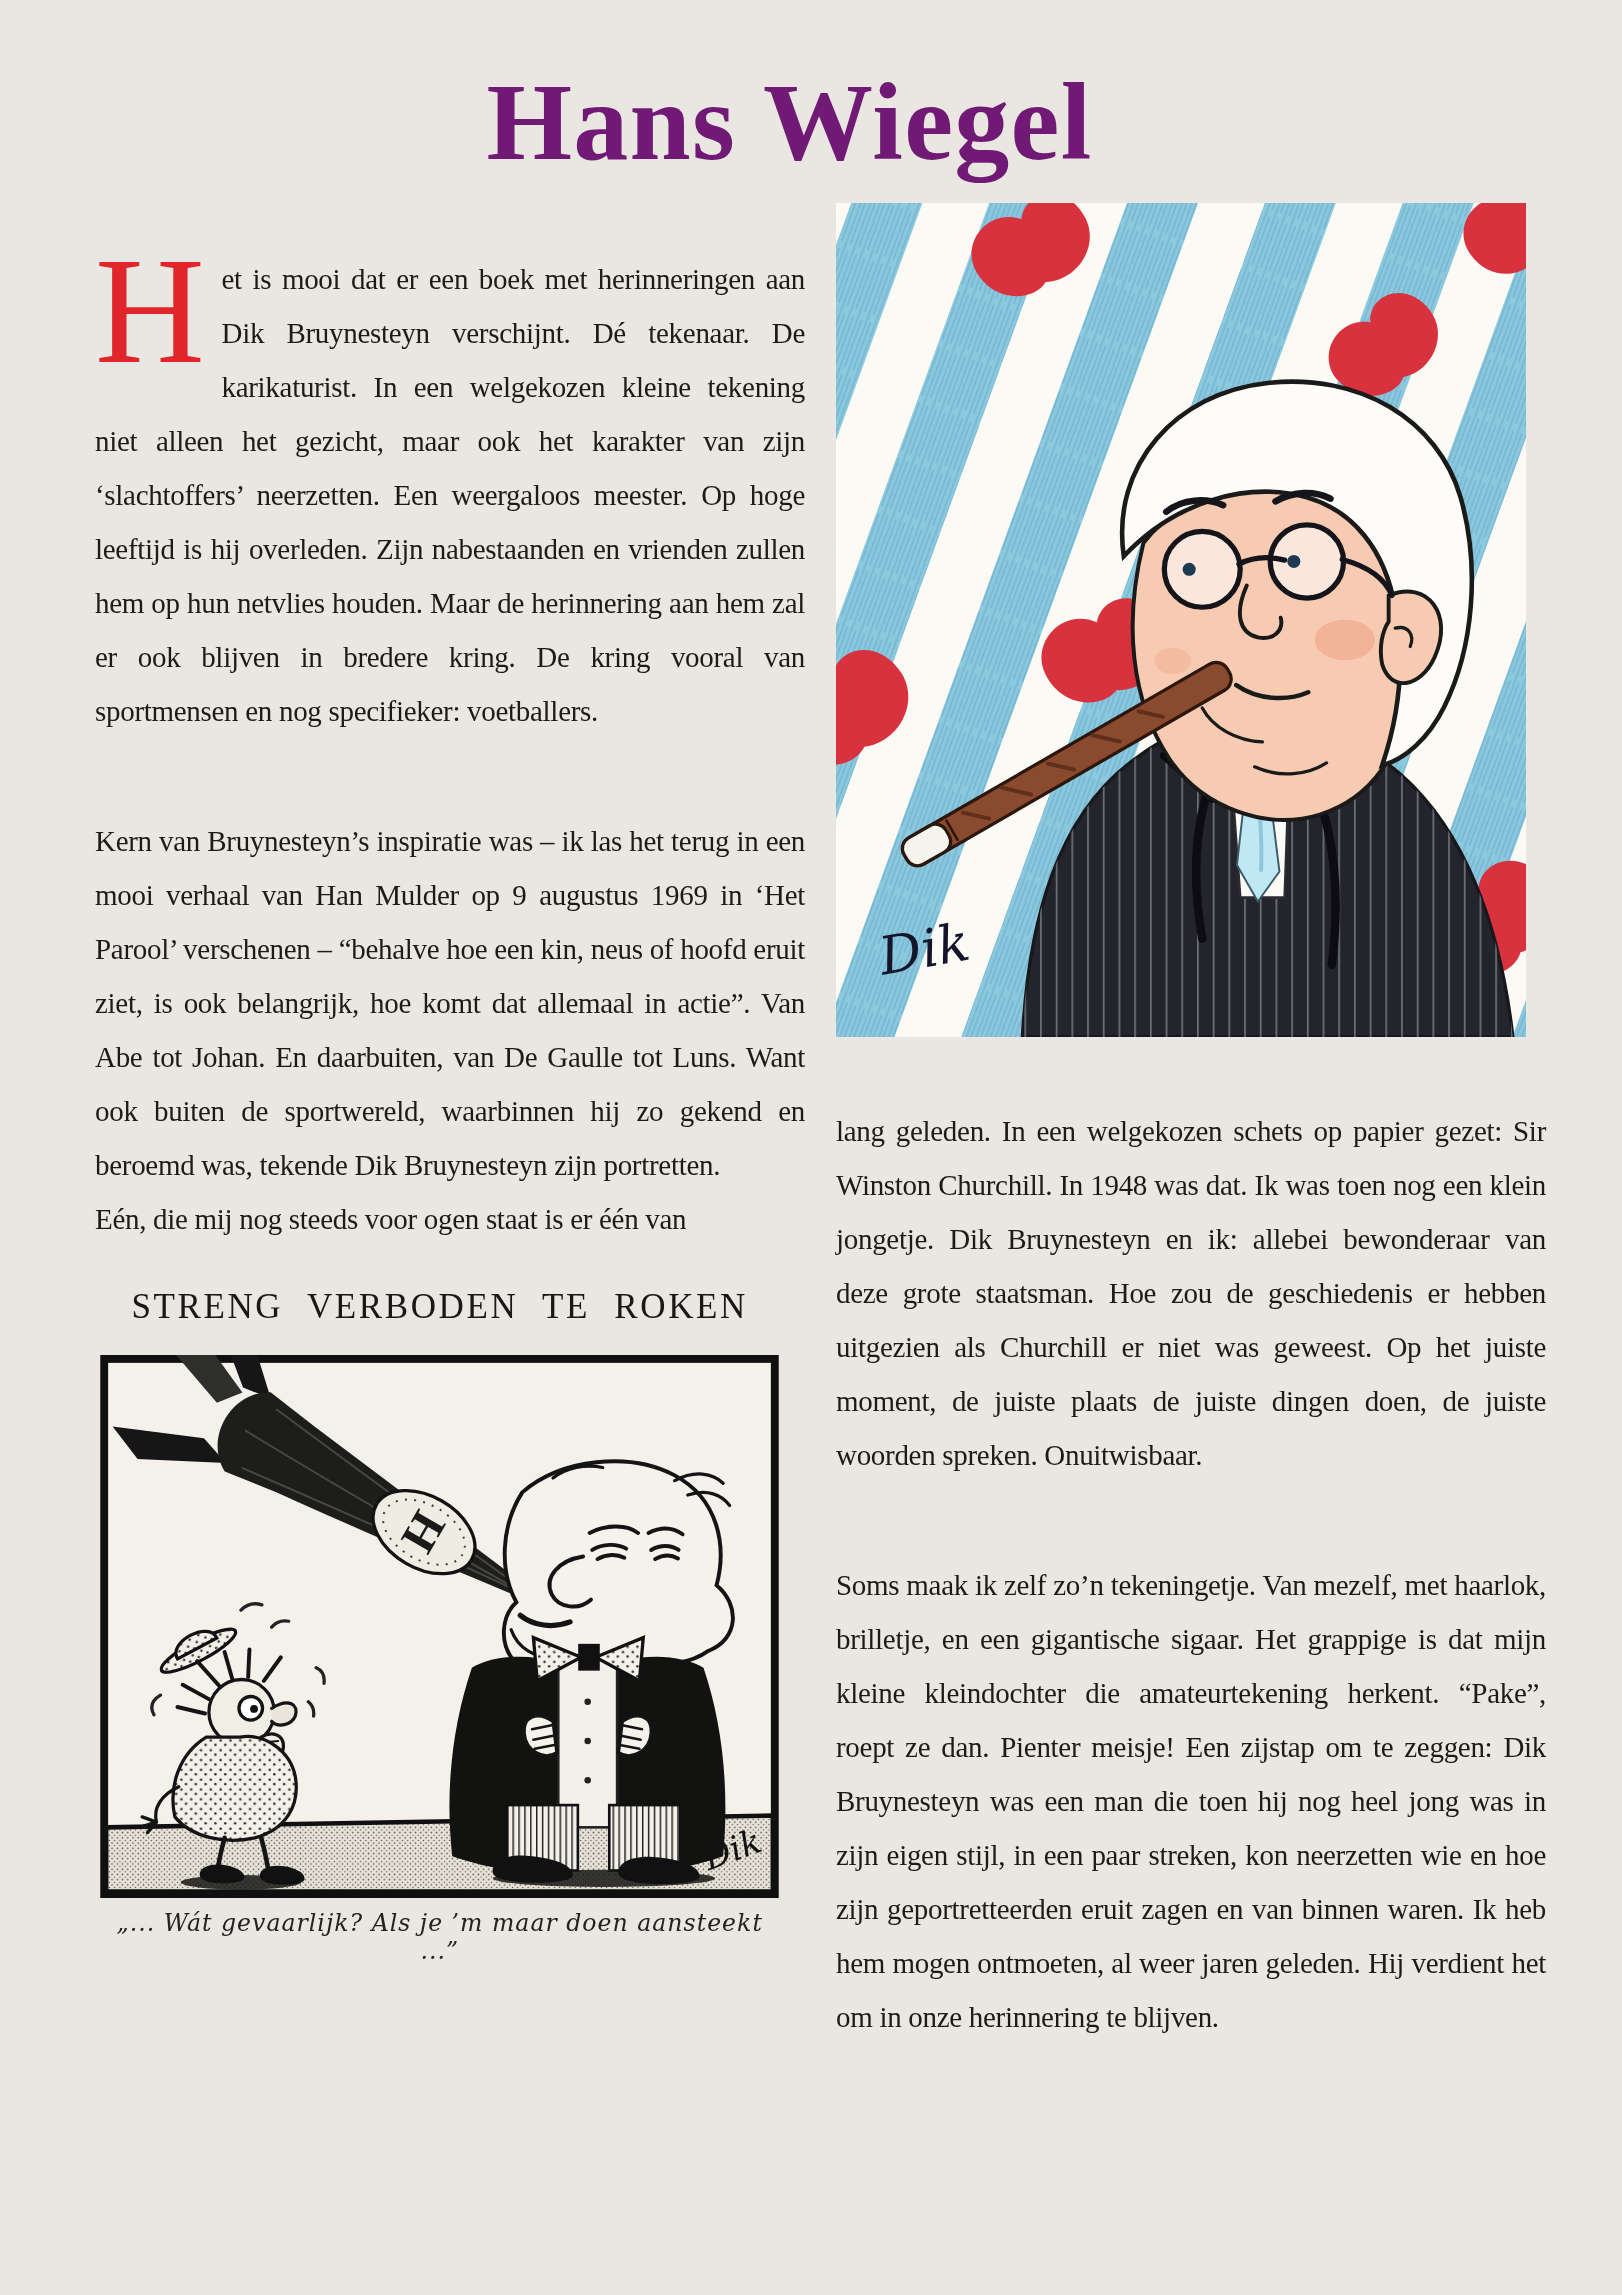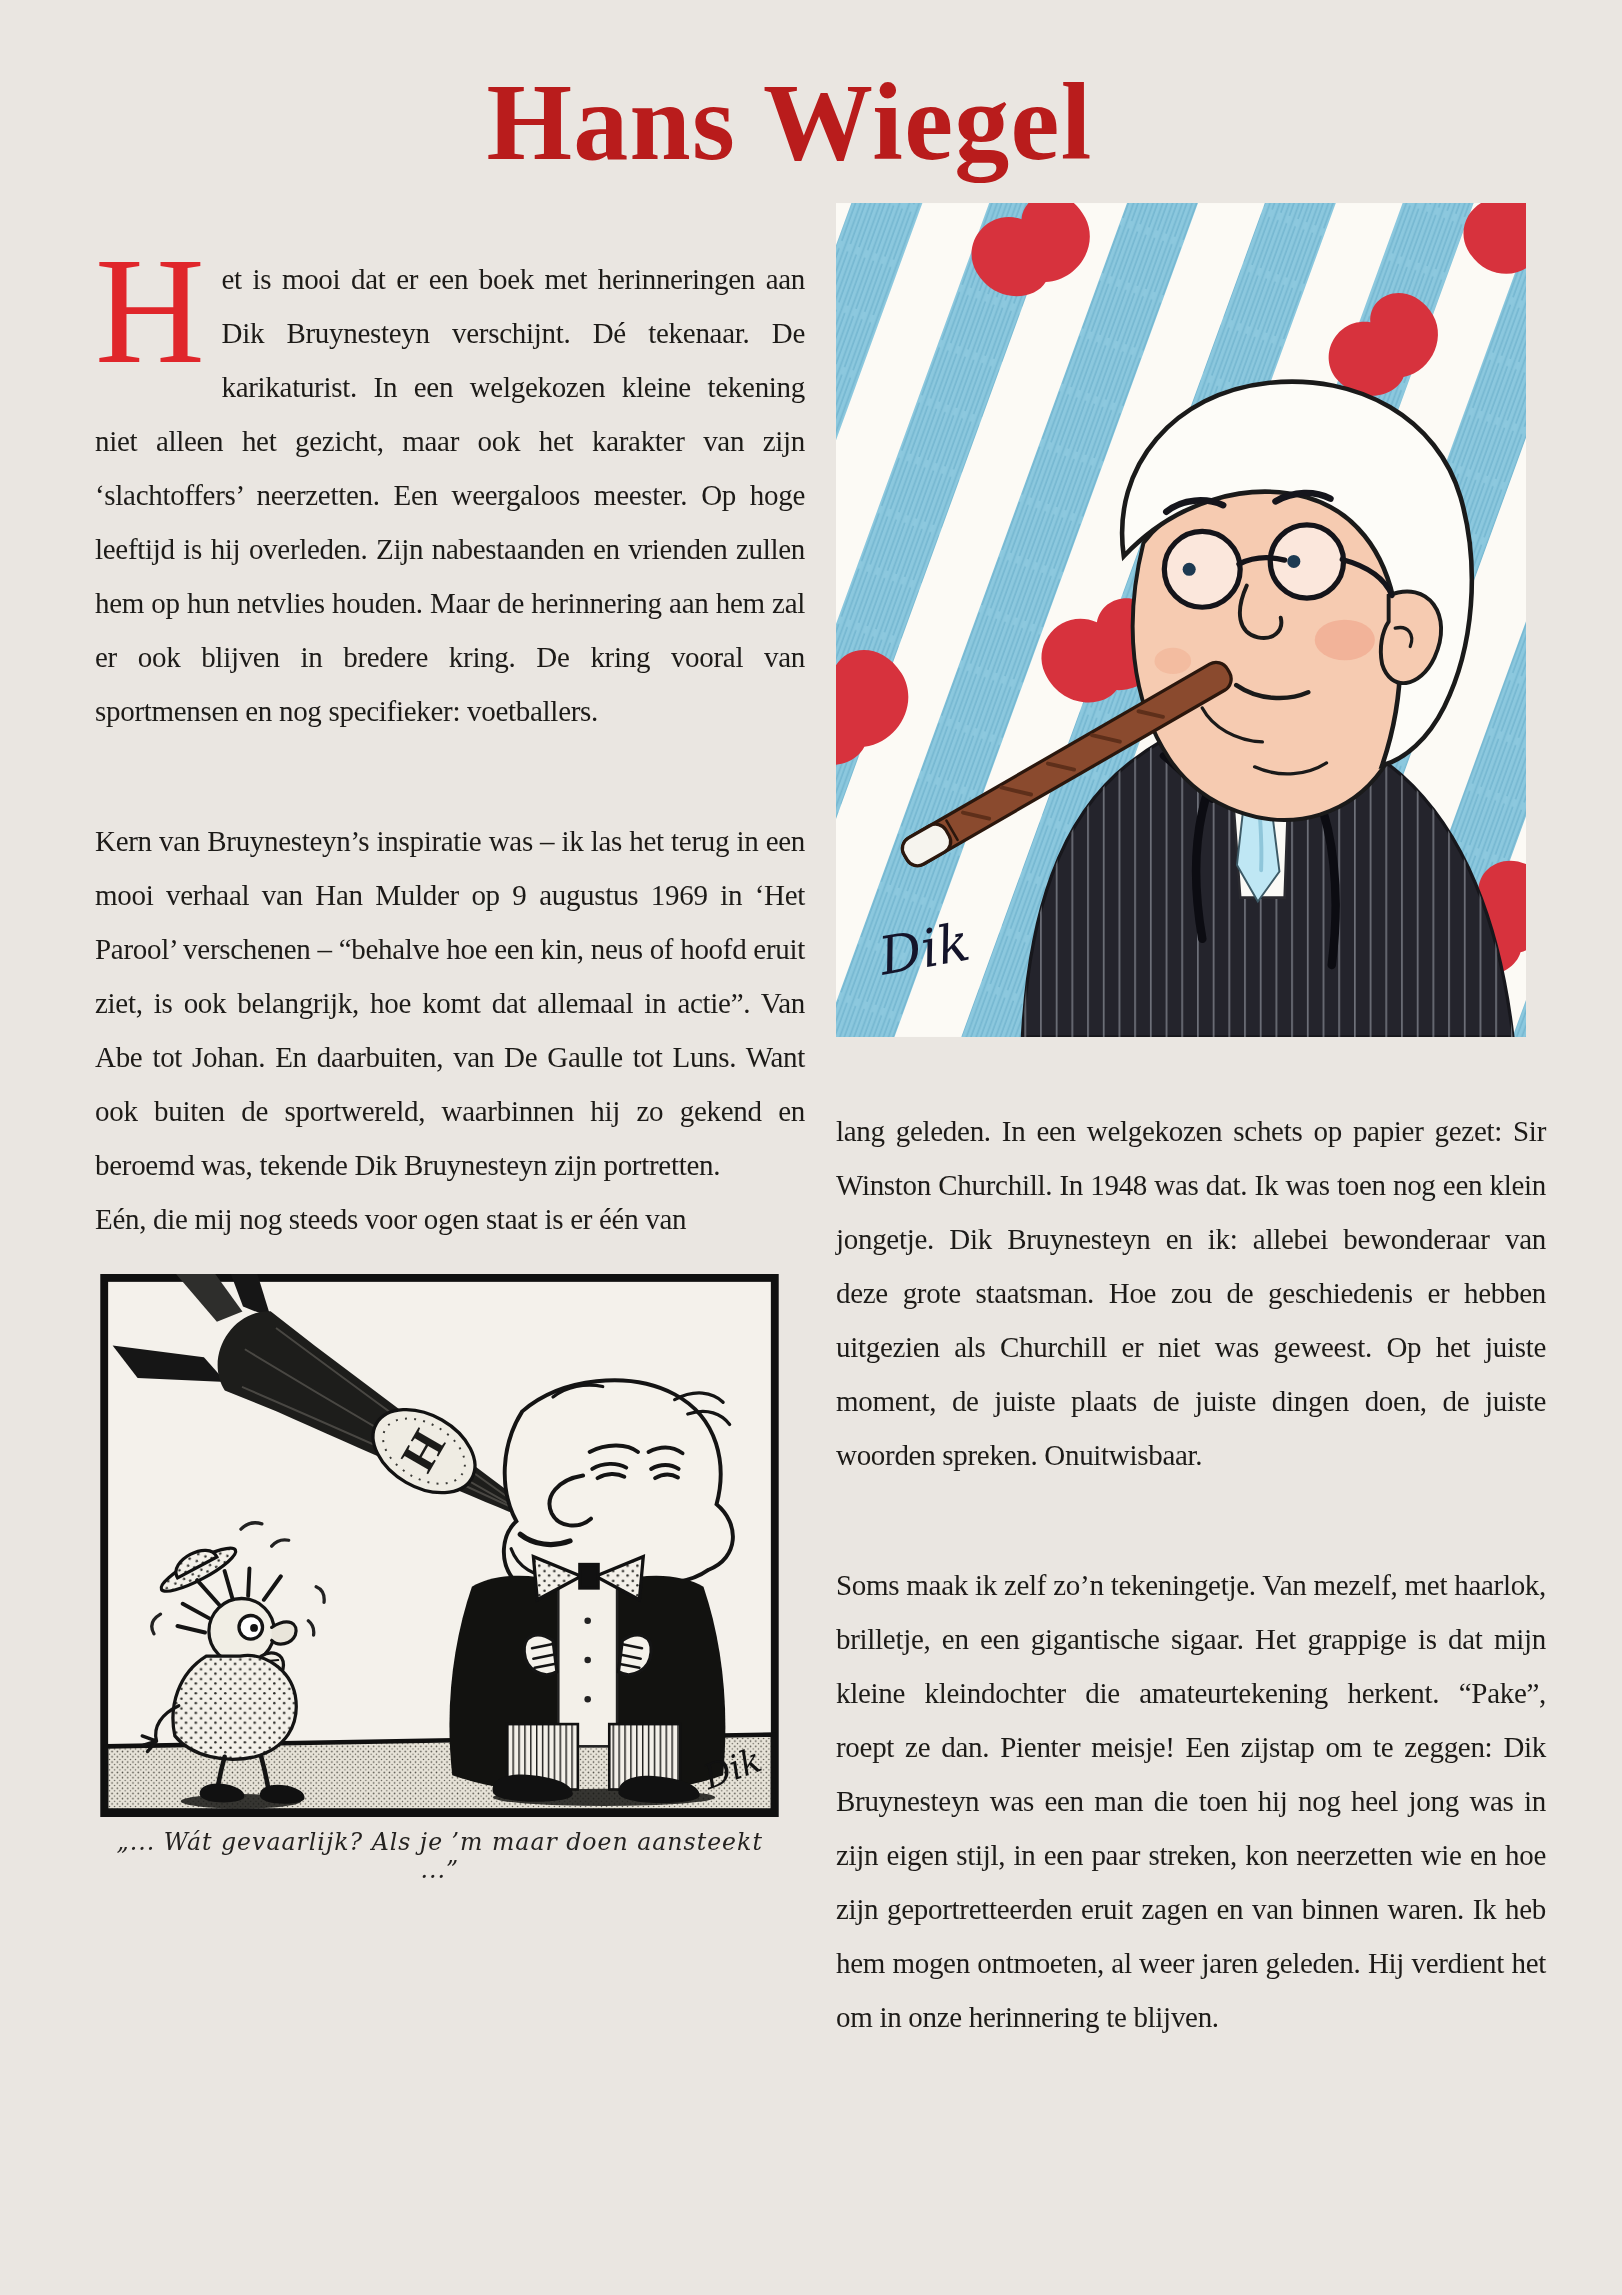--- a/index.html
+++ b/index.html
@@ -12,21 +12,21 @@
     font-family:"Liberation Serif", serif;
   }
   .title{
     position:absolute;
     top:65px;left:0;width:1579px;
     text-align:center;
     font-size:110px;
     line-height:1.05;
     font-weight:bold;
     letter-spacing:1.3px;
-    color:#b91c1c;
+    color:#701a75;
     margin:0;
   }
   .col{position:absolute;width:710px;}
   .col-left{left:95px;top:252px;}
   .col-right{left:836px;top:203px;}
   .para{
     font-size:29px;
     line-height:54px;
     text-align:justify;
     margin:0;
@@ -75,20 +75,21 @@
 
 <div class="page">
 
   <h1 class="title">Hans Wiegel</h1>
 
   <div class="col col-left">
     <p class="para"><span class="dropcap">H</span><span>et is mooi dat er een boek met herinneringen aan Dik Bruynesteyn verschijnt. Dé tekenaar. De karikaturist. In een welgekozen kleine tekening niet alleen het gezicht, maar ook het karakter van zijn ‘slachtoffers’ neerzetten. Een weergaloos meester. Op hoge leeftijd is hij overleden. Zijn nabestaanden en vrienden zullen hem op hun netvlies houden. Maar de herinnering aan hem zal er ook blijven in bredere kring. De kring vooral van sportmensen en nog specifieker: voetballers.</span></p>
     <p class="para p2">Kern van Bruynesteyn’s inspiratie was – ik las het terug in een mooi verhaal van Han Mulder op 9 augustus 1969 in ‘Het Parool’ verschenen – “behalve hoe een kin, neus of hoofd eruit ziet, is ook belangrijk, hoe komt dat allemaal in actie”. Van Abe tot Johan. En daarbuiten, van De Gaulle tot Luns. Want ook buiten de sportwereld, waarbinnen hij zo gekend en beroemd was, tekende Dik Bruynesteyn zijn portretten.</p>
     <p class="para">Eén, die mij nog steeds voor ogen staat is er één van</p>
 
+    <h2 class="cartoon-heading">STRENG  VERBODEN  TE  ROKEN</h2>
 
     <figure class="cartoon-figure">
       <svg viewBox="0 0 1037 830" width="679" height="543">
         <defs>
           <pattern id="gdots" width="8" height="8" patternUnits="userSpaceOnUse">
             <rect width="8" height="8" fill="#e7e3d8"></rect>
             <circle cx="2" cy="2" r="1.2" fill="#4c4a42"></circle>
             <circle cx="6" cy="6" r="1.1" fill="#4c4a42"></circle>
           </pattern>
           <pattern id="jdots" width="15" height="15" patternUnits="userSpaceOnUse">

